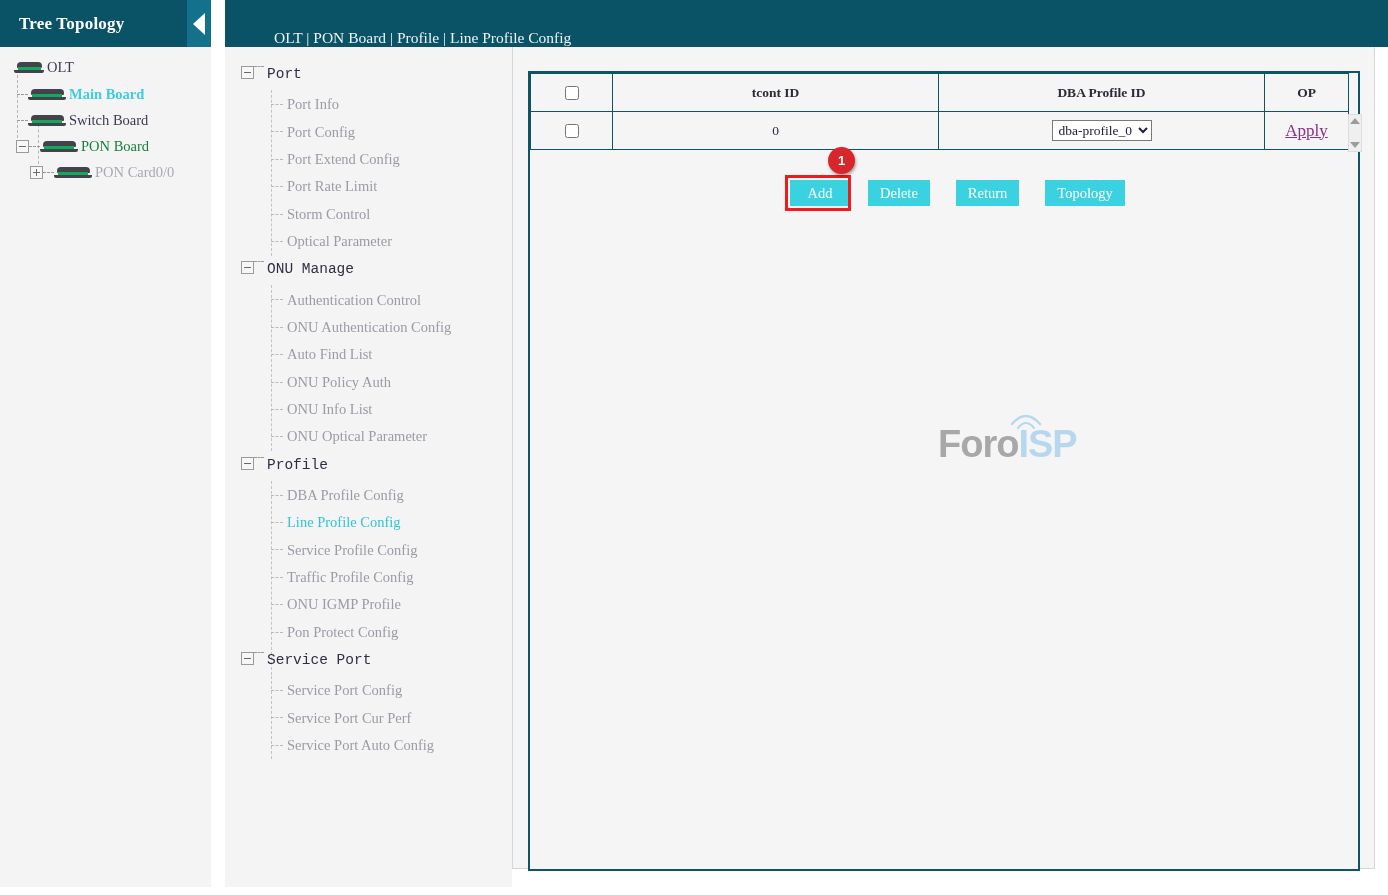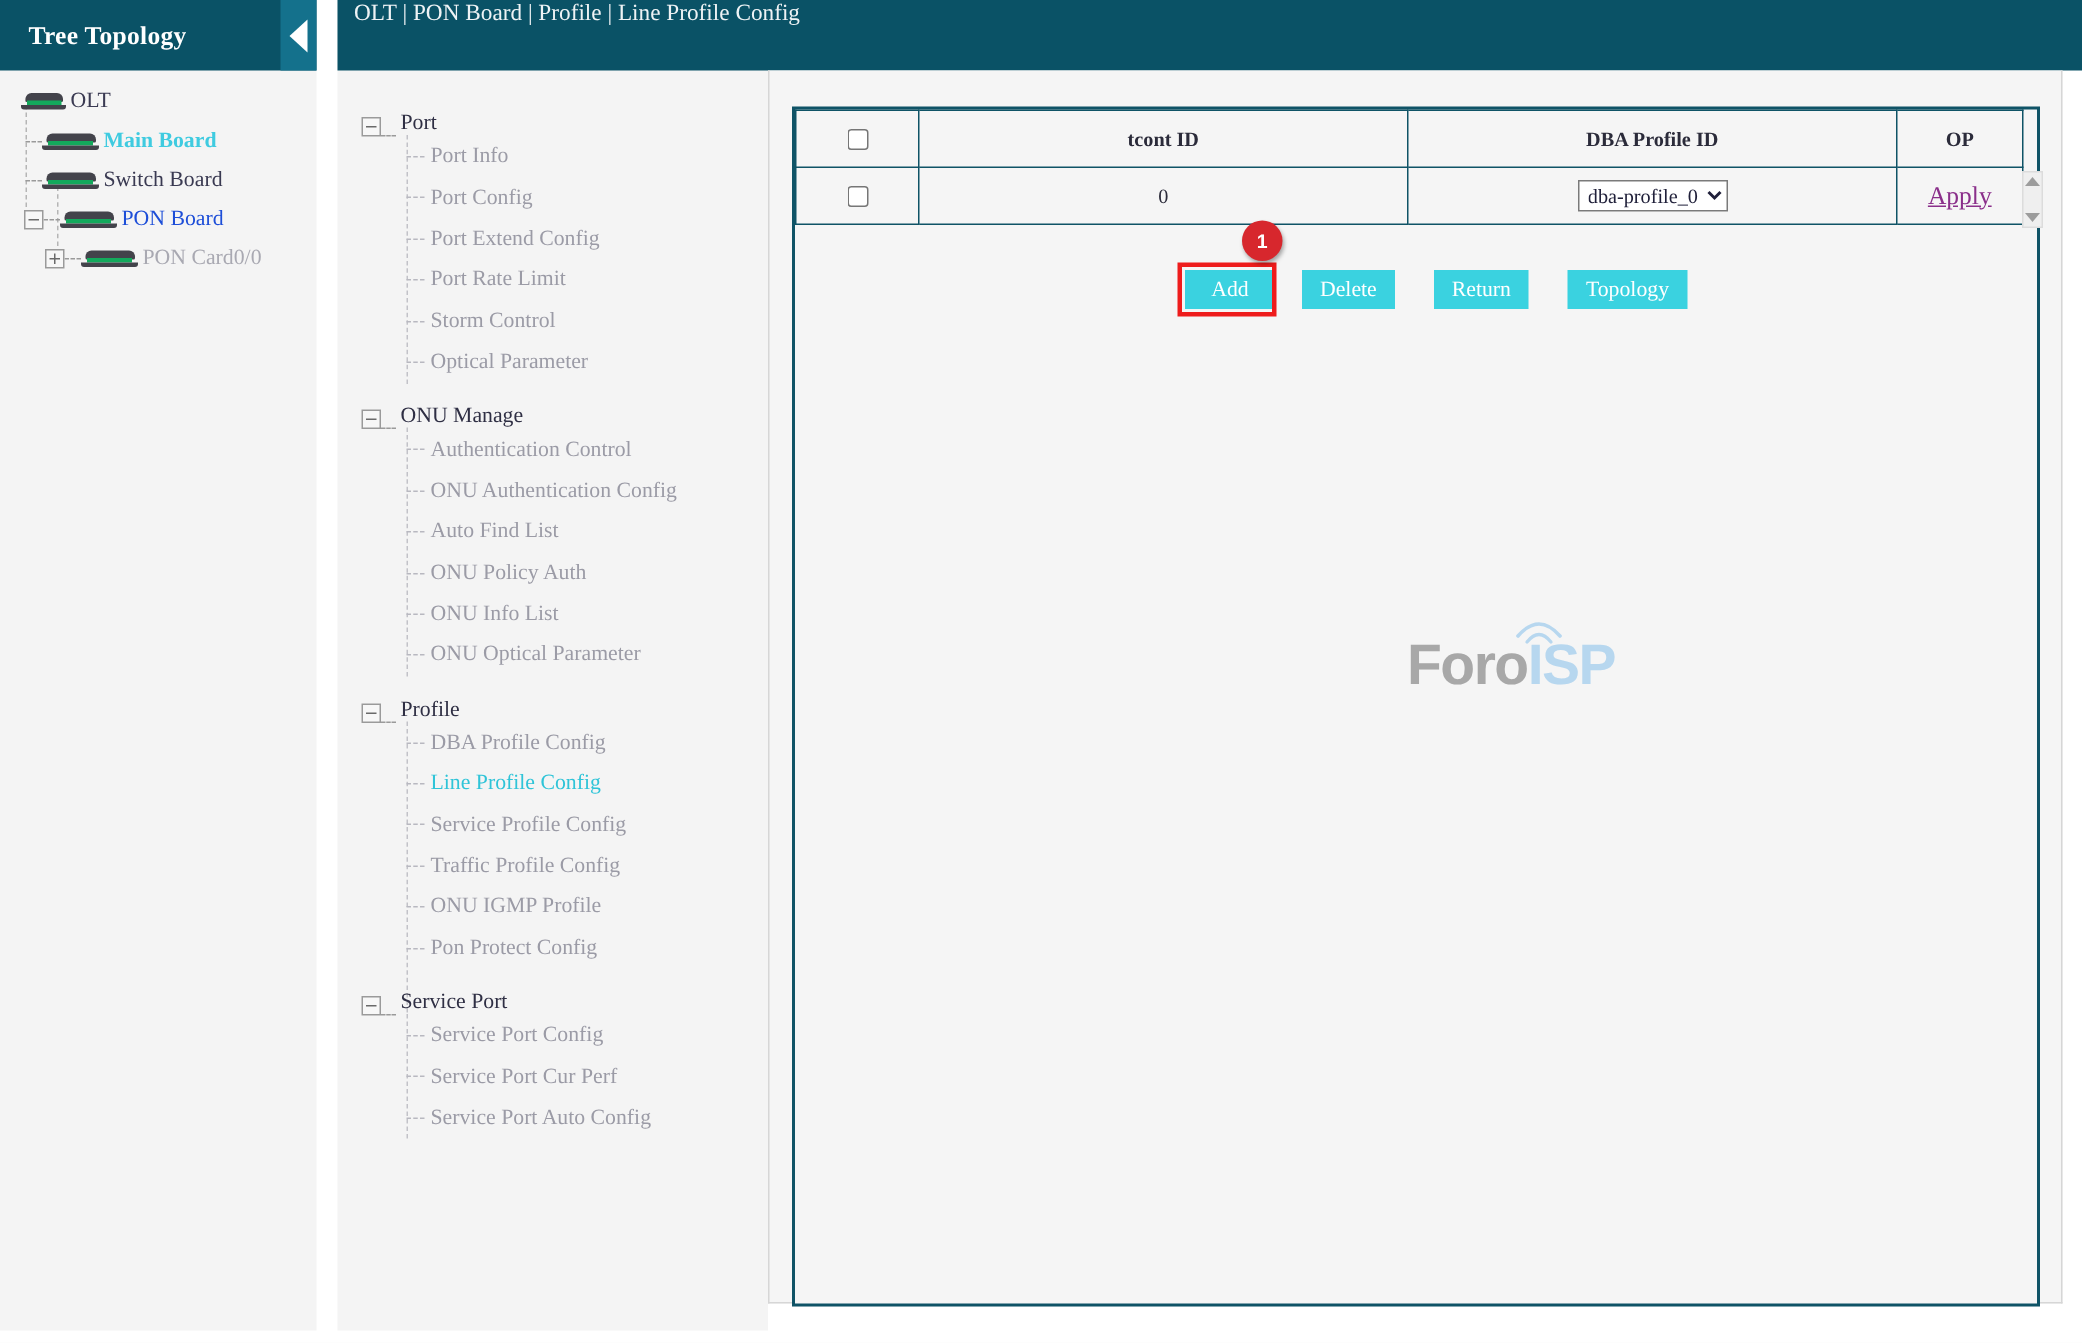--- a/index.html
+++ b/index.html
@@ -50,21 +50,21 @@
   .tnode {
     position: relative;
     height: 26px;
     display: flex; align-items: center;
     font-size: 14.5px;
     white-space: nowrap;
   }
   .tnode .tlabel { line-height: 1; }
   .tlabel.dark  { color: #3a3a52; }
   .tlabel.cyan  { color: #3fcbe0; font-weight: bold; }
-  .tlabel.cyan2 { color: #1d4ed8; }
+  .tlabel.cyan2 { color: #15803d; }
   .tlabel.gray  { color: #a9a9b2; }
 
   
   .devicon {
     position: relative;
     width: 38px; height: 11px;
     margin-right: 3px;
     flex: none;
   }
   .devicon .body {
@@ -121,24 +121,25 @@
   #nav-panel {
     position: absolute; left: 225px; top: 0;
     width: 287px; height: 887px;
     background: #f4f4f4;
     padding-top: 66px;
   }
   .navgroup { position: relative; }
   .navgroup-head {
     position: relative;
     height: 25px;
-    display: flex; align-items: flex-end;
+    display: flex; align-items: flex-start;
     padding-left: 16px;
     font-size: 14.5px;
     color: #2f2f44;
+    font-family: Liberation Mono, monospace;
   }
   .navgroup-head .expander { margin-right: 0; }
   .navgroup-head .dashlead { width: 10px; }
   .navgroup-head .ghead-label { margin-left: 3px; }
   .navitem {
     position: relative;
     height: 27.4px;
     display: flex; align-items: center;
     padding-left: 46px;
     font-size: 14.5px;
@@ -163,21 +164,21 @@
   
   #main {
     position: absolute; left: 225px; top: 0;
     left: 225px;
     width: 1163px; height: 895px;
   }
   #breadcrumb-bar {
     position: absolute; left: 0; top: 0;
     width: 1163px; height: 47px;
     background: #0a5266;
-    display: flex; align-items: flex-start;
+    display: flex; align-items: flex-end; padding-left: 38px;
   }
   #breadcrumb-text {
     color: #eef3f5;
     font-size: 15.5px;
     padding-left: 11px;
   }
 
   #content-panel {
     position: absolute; left: 287px; top: 47px;
     width: 863px; height: 822px;

